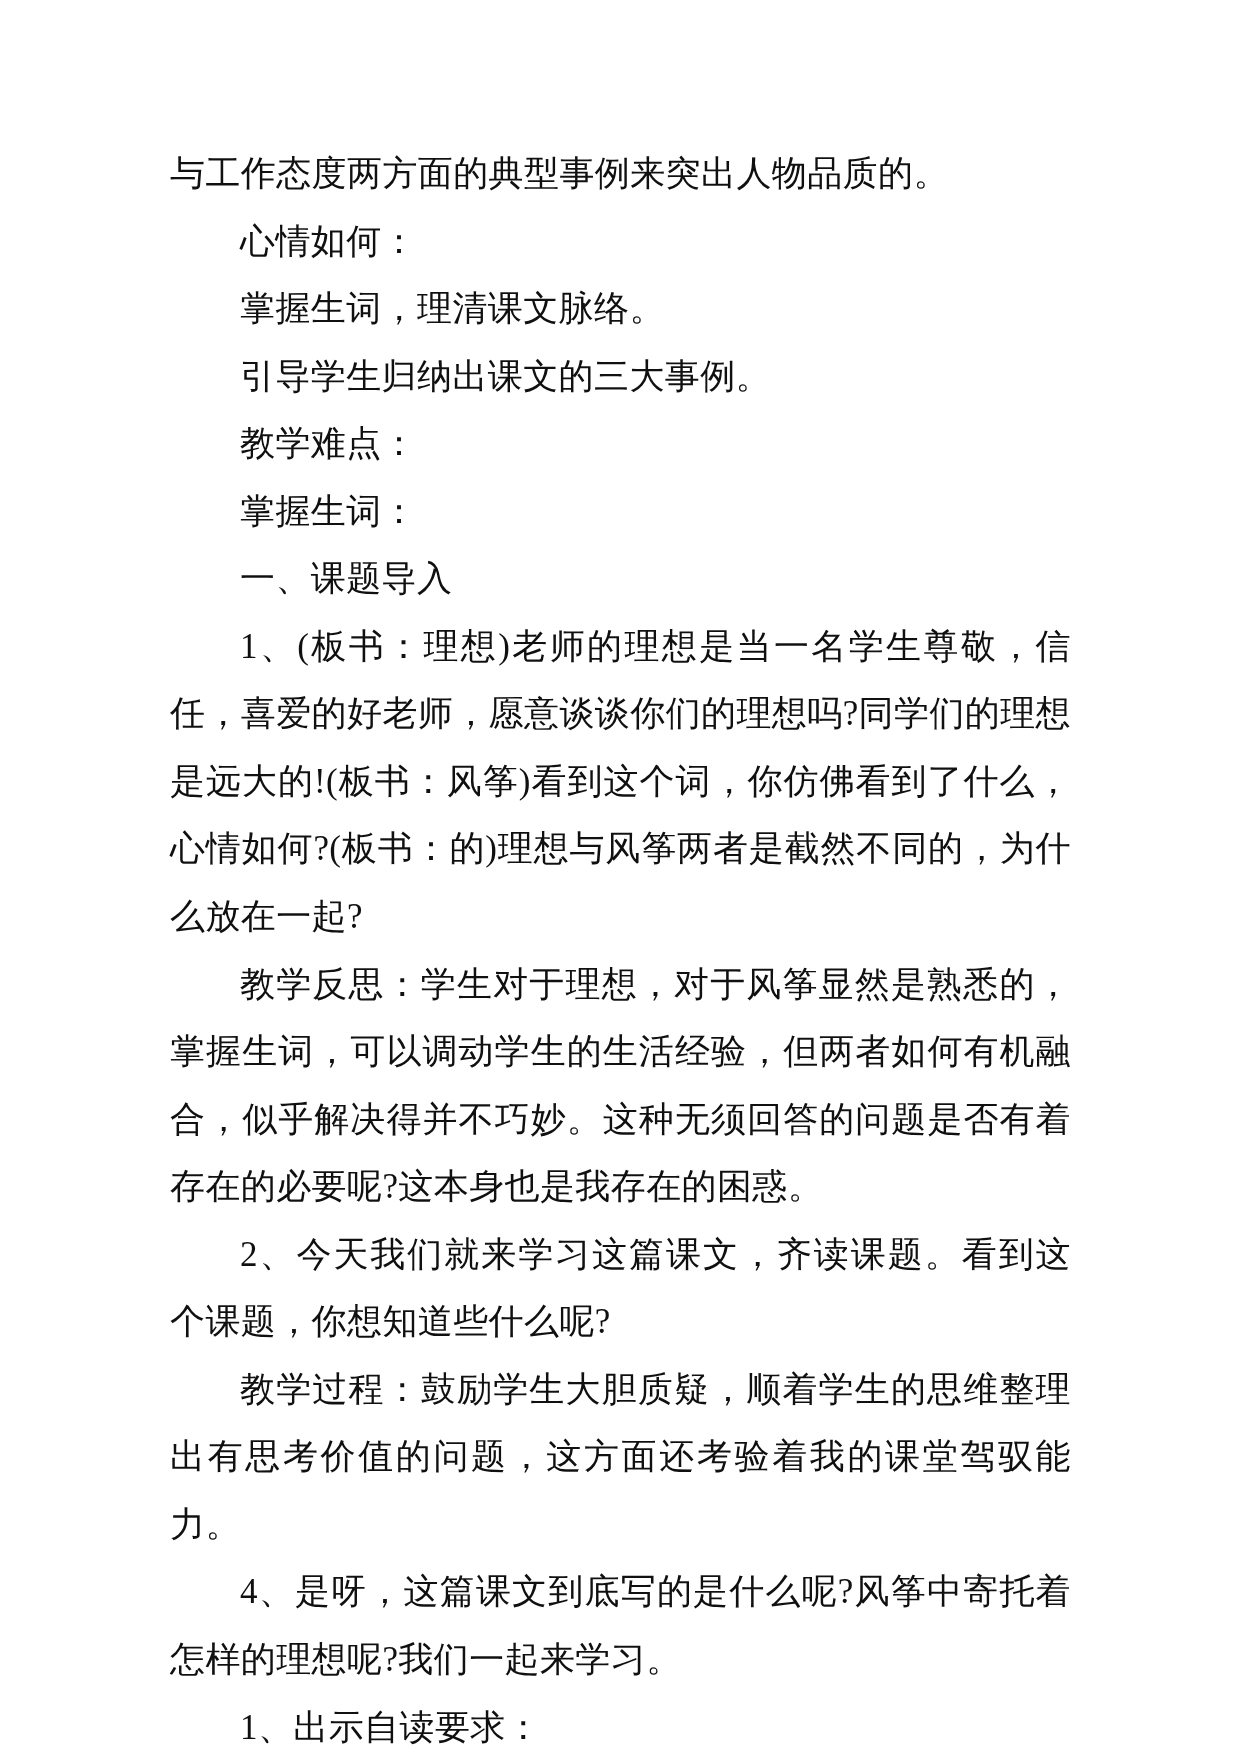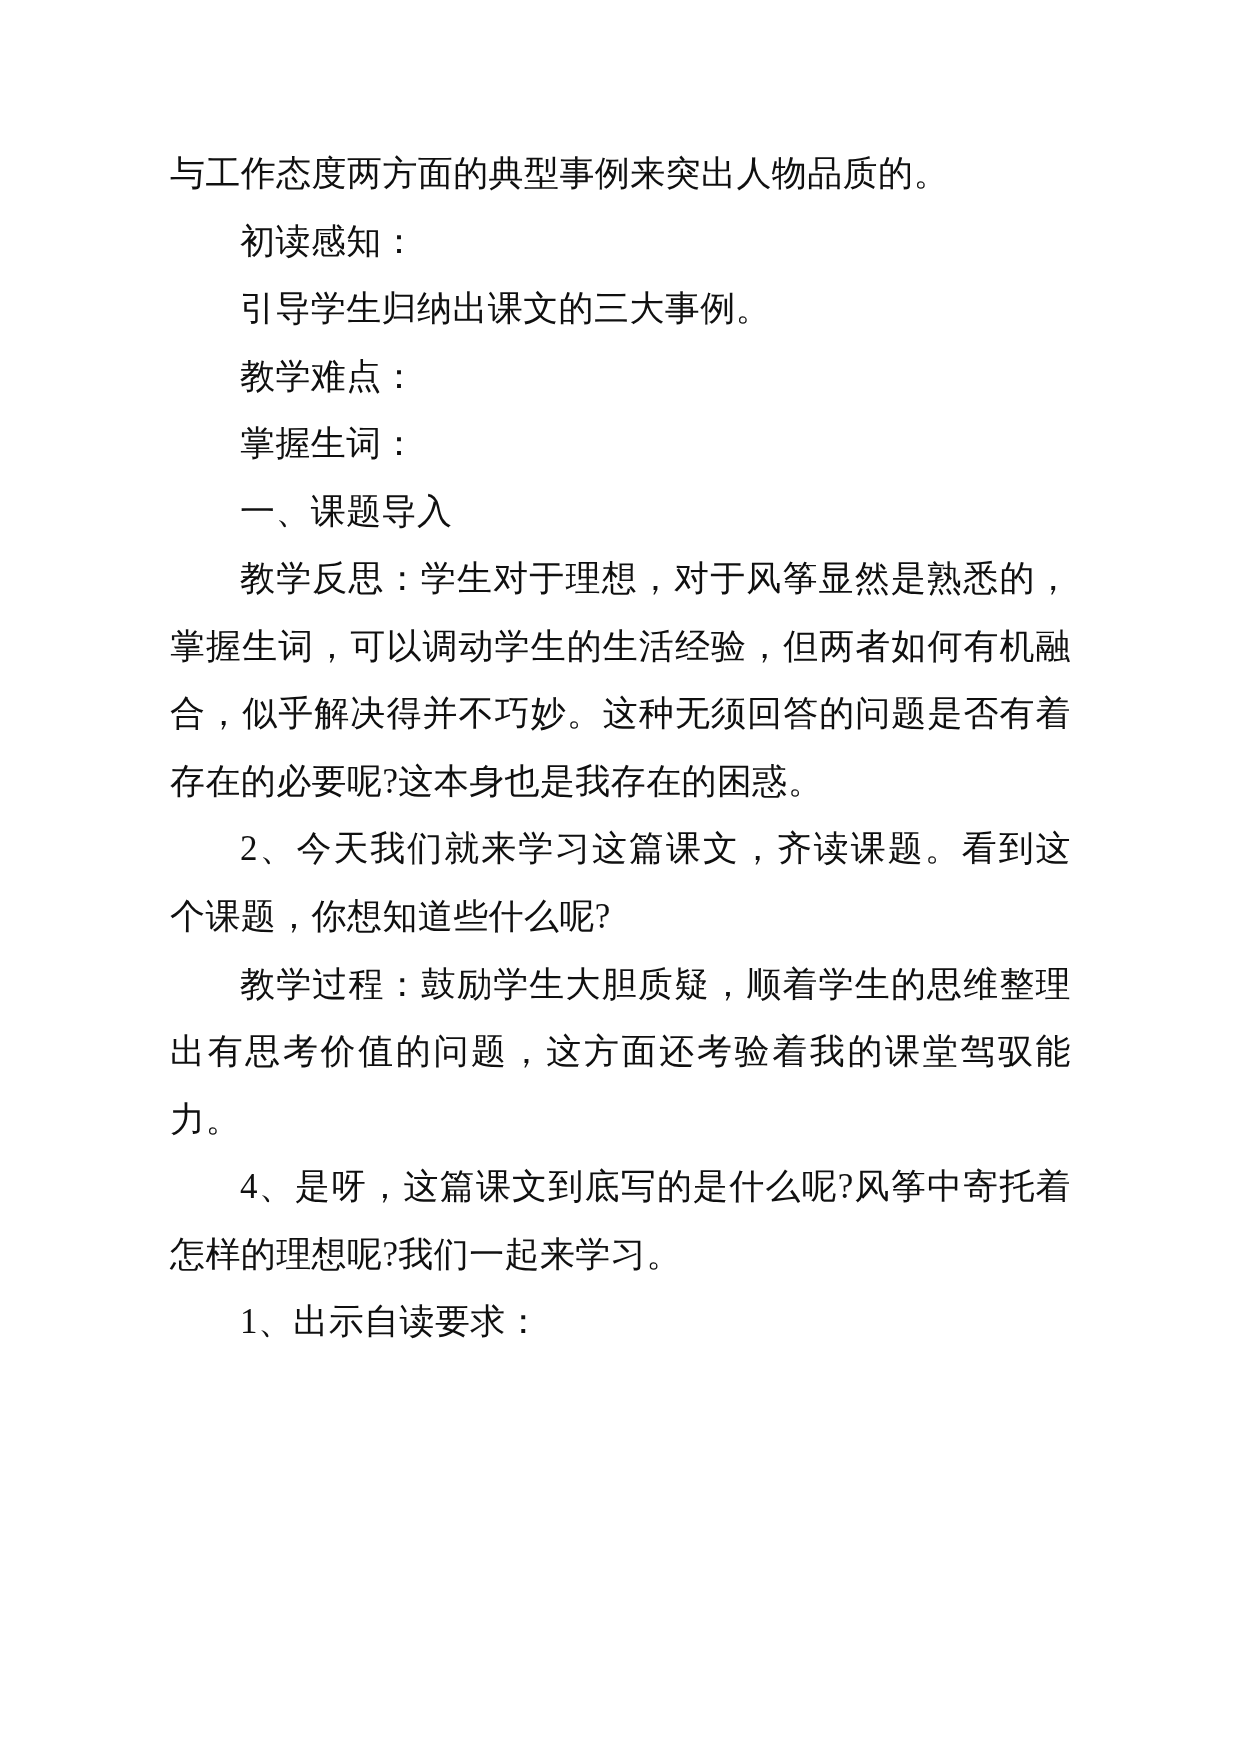--- a/index.html
+++ b/index.html
@@ -38,31 +38,33 @@
   }
 </style>
 </head>
 <body>
 
 <div class="page">
   <div class="doc-body">
 
     <p class="para">与工作态度两方面的典型事例来突出人物品质的。</p>
 
-    <p class="para indent">初读感知：</p>
+    <p class="para indent">心情如何：</p>
 
+    <p class="para indent">掌握生词，理清课文脉络。</p>
 
     <p class="para indent">引导学生归纳出课文的三大事例。</p>
 
     <p class="para indent">教学难点：</p>
 
     <p class="para indent">掌握生词：</p>
 
     <p class="para indent">一、课题导入</p>
 
+    <p class="para indent">1、(板书：理想)老师的理想是当一名学生尊敬，信任，喜爱的好老师，愿意谈谈你们的理想吗?同学们的理想是远大的!(板书：风筝)看到这个词，你仿佛看到了什么，心情如何?(板书：的)理想与风筝两者是截然不同的，为什么放在一起?</p>
 
     <p class="para indent">教学反思：学生对于理想，对于风筝显然是熟悉的，掌握生词，可以调动学生的生活经验，但两者如何有机融合，似乎解决得并不巧妙。这种无须回答的问题是否有着存在的必要呢?这本身也是我存在的困惑。</p>
 
     <p class="para indent">2、今天我们就来学习这篇课文，齐读课题。看到这个课题，你想知道些什么呢?</p>
 
     <p class="para indent">教学过程：鼓励学生大胆质疑，顺着学生的思维整理出有思考价值的问题，这方面还考验着我的课堂驾驭能力。</p>
 
     <p class="para indent">4、是呀，这篇课文到底写的是什么呢?风筝中寄托着怎样的理想呢?我们一起来学习。</p>
 
 

